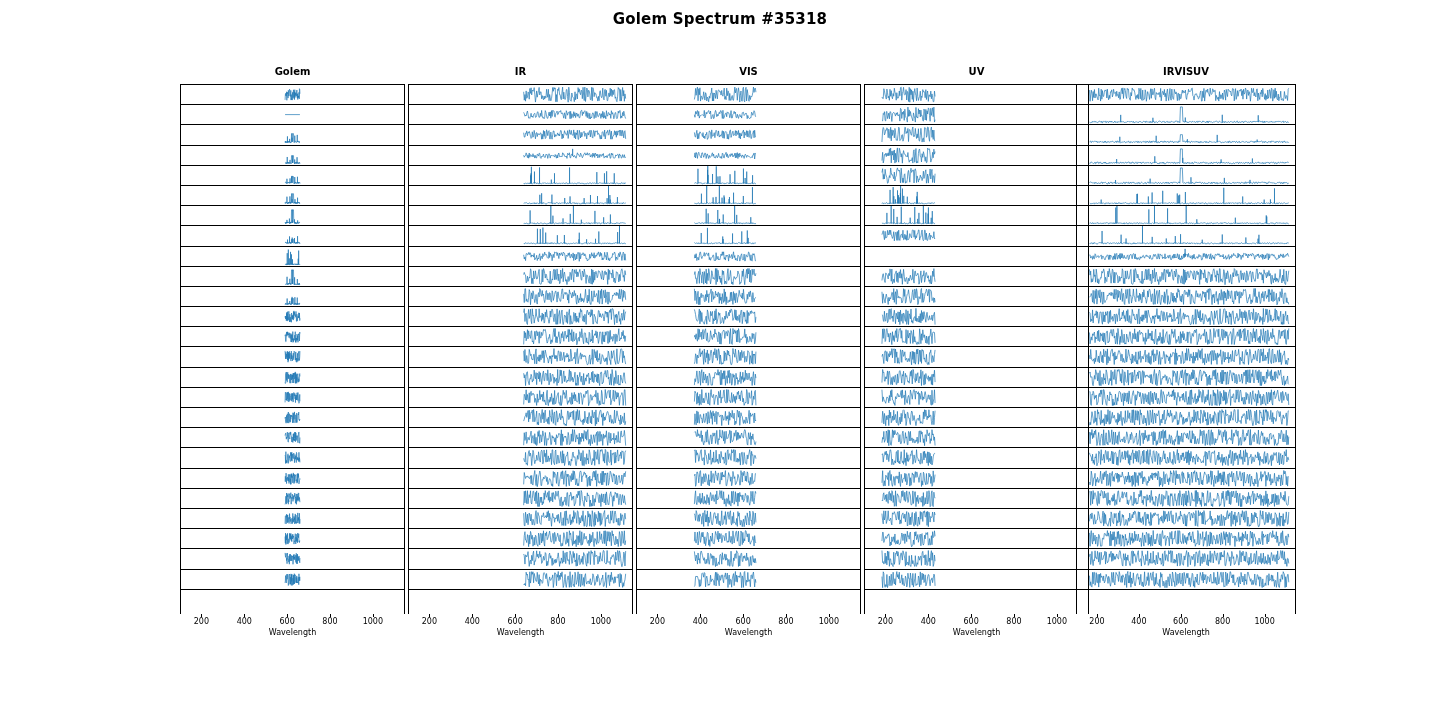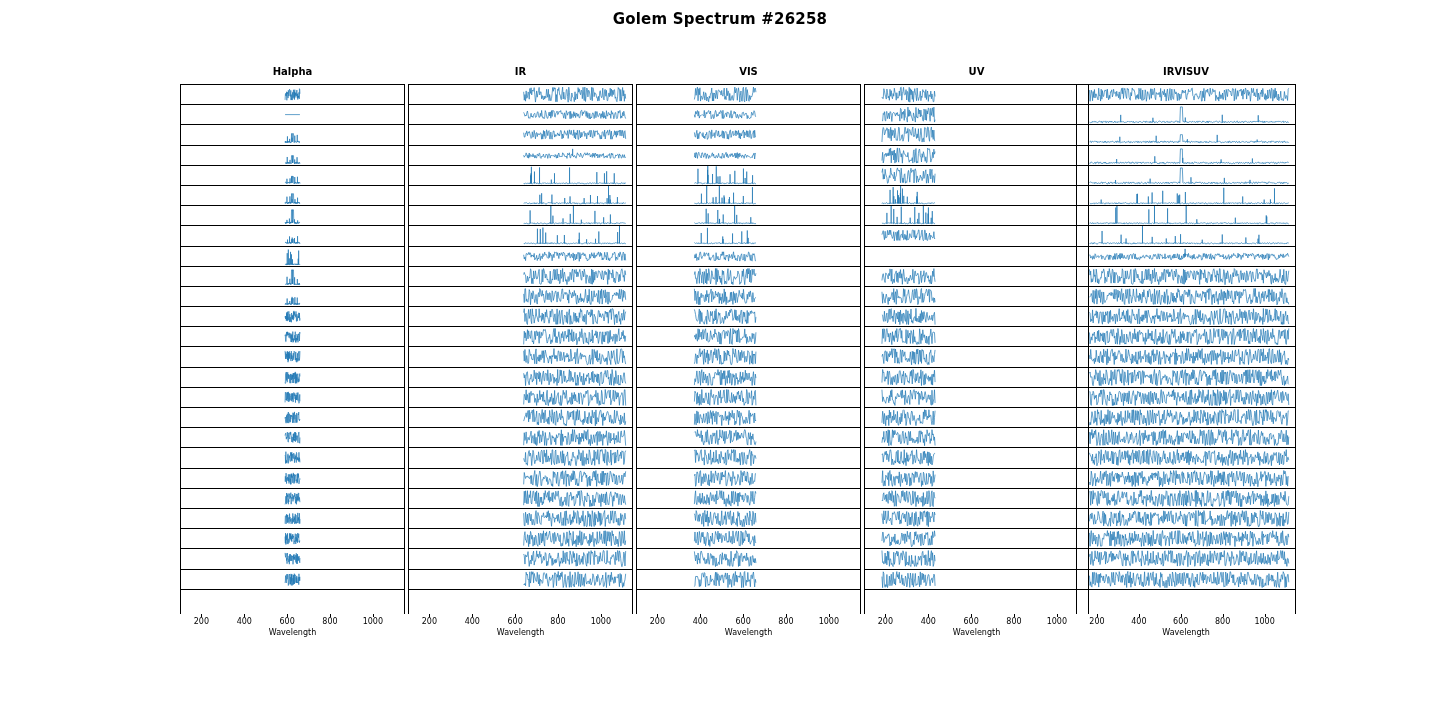--- a/index.html
+++ b/index.html
@@ -76,24 +76,24 @@
     position:absolute;
     top:14px;left:0;width:100%;
     text-align:center;
     font-size:8px;
   }
 </style>
 </head>
 <body>
 
 <div id="figure">
-  <div id="fig-title">Golem Spectrum #26258</div>
+  <div id="fig-title">Golem Spectrum #35318</div>
   <div id="columns-container">
       <div class="col" style="left: 180px; width: 225px;">
-        <div class="col-title">Halpha</div>
+        <div class="col-title">Golem</div>
         <div class="plotstack" style="width: 225px; height: 530px;">
           <div class="row" style="height: 21.2px;">
             <svg class="trace" viewBox="0 0 225 19.2" preserveAspectRatio="none">
               <path d="M 105.0 14.9 L 105.3 9.6 L 105.5 10.3 L 105.8 8.1 L 106.0 10.7 L 106.3 11.1 L 106.5 6.8 L 106.8 15.3 L 107.0 8.3 L 107.3 8.9 L 107.5 7.2 L 107.8 9.2 L 108.0 13.1 L 108.3 5.3 L 108.5 7.9 L 108.8 11.1 L 109.0 8.6 L 109.3 6.1 L 109.5 4.2 L 109.8 5.2 L 110.0 9.5 L 110.3 11.3 L 110.5 11.4 L 110.8 5.4 L 111.0 15.1 L 111.3 9.6 L 111.5 14.6 L 111.8 13.6 L 112.0 13.7 L 112.3 15.1 L 112.5 7.4 L 112.8 13.0 L 113.0 13.6 L 113.3 6.2 L 113.5 4.8 L 113.8 12.6 L 114.0 8.7 L 114.3 6.7 L 114.5 14.6 L 114.8 4.7 L 115.0 12.5 L 115.3 7.9 L 115.5 7.6 L 115.8 10.4 L 116.0 8.3 L 116.3 11.2 L 116.5 8.2 L 116.8 5.3 L 117.0 5.0 L 117.3 12.8 L 117.5 8.7 L 117.8 14.5 L 118.0 10.9 L 118.3 12.7 L 118.5 11.0 L 118.8 12.4 L 119.0 7.4 L 119.3 13.9 L 119.5 3.7 L 119.8 4.6 L 120.0 8.8" fill="none" stroke="#1f77b4" stroke-width="0.7"></path>
             </svg>
           </div>
           <div class="row" style="height: 21.2px;">
             <svg class="trace" viewBox="0 0 225 19.2" preserveAspectRatio="none">
               <path d="M 105.0 9.6 L 120.0 9.6" fill="none" stroke="#1f77b4" stroke-width="0.7"></path>
             </svg>

